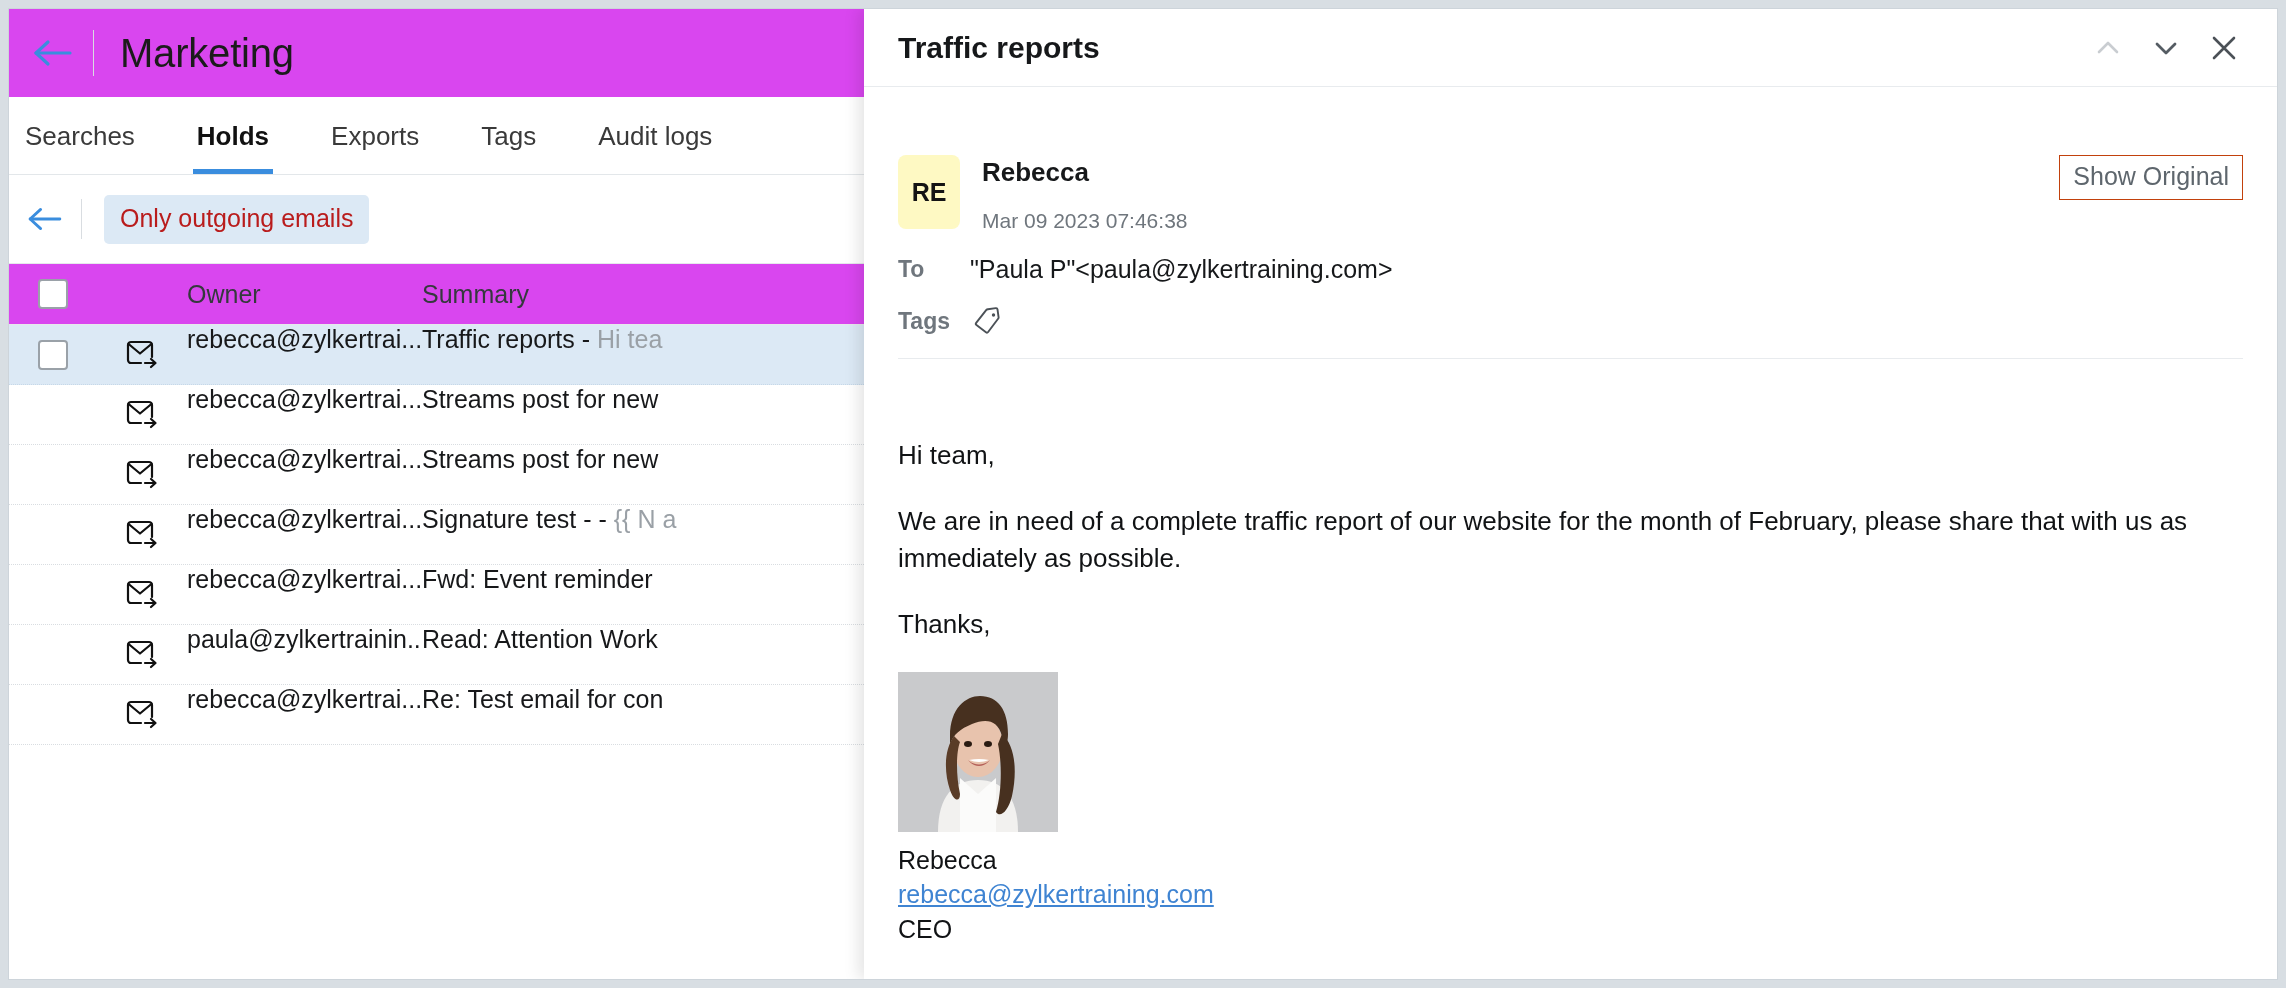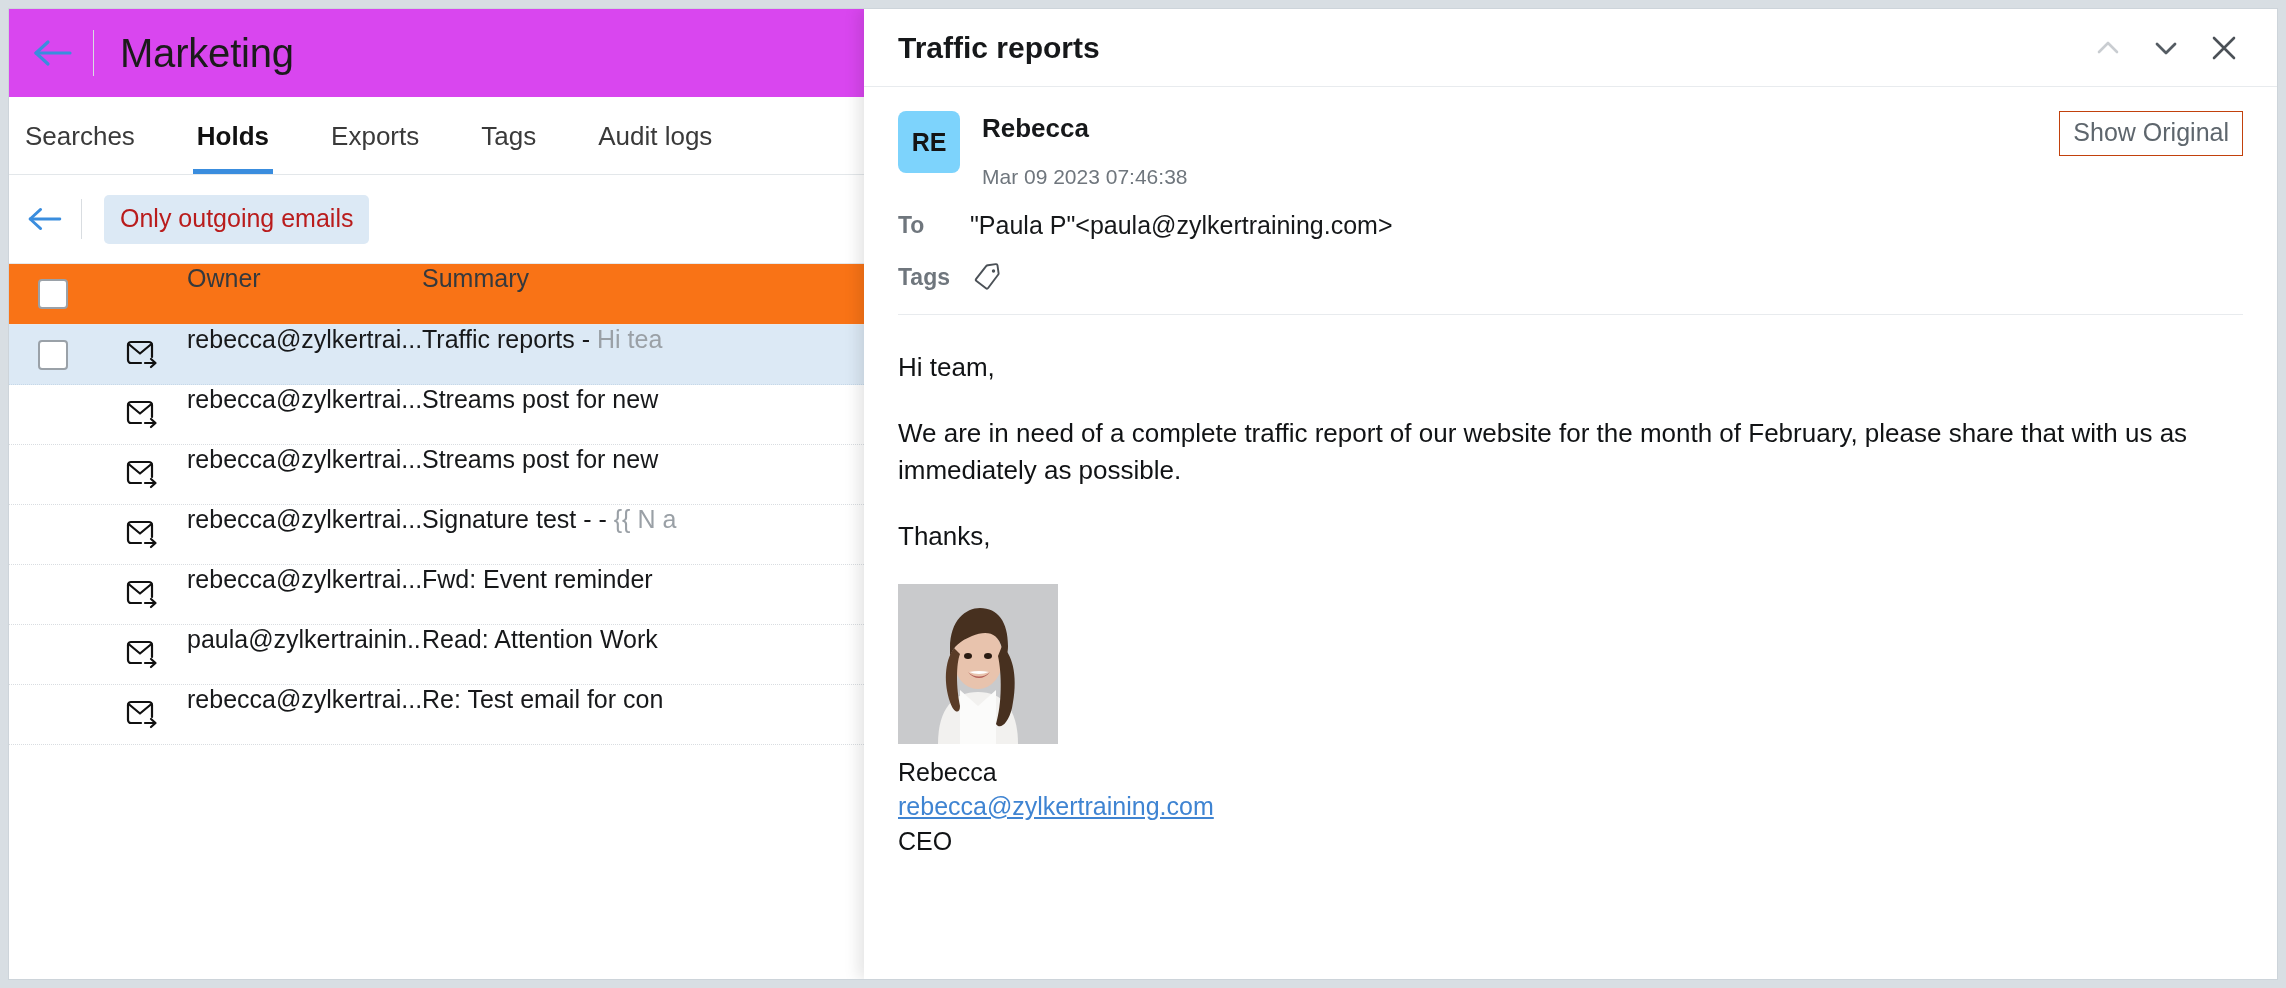--- a/index.html
+++ b/index.html
@@ -91,24 +91,25 @@
     color: #b91c1c;
     font-size: 25px;
     border-radius: 5px;
     padding: 9px 16px 11px 16px;
     cursor: pointer;
     white-space: nowrap;
   }
 
   .table-head {
     height: 62px;
-    background: #f97316;
+    background: #d946ef;
     border-top: 1px solid #e6e9ec;
     border-bottom: 1px solid #e6e9ec;
     display: flex;
+    align-items: center;
   }
   .col-check { width: 88px; display:flex; align-items:center; justify-content:center; flex:0 0 88px;}
   .col-icon  { width: 90px; display:flex; align-items:center; justify-content:center; flex:0 0 90px;}
   .col-owner { width: 235px; flex:0 0 235px; }
   .col-sum   { flex: 1 1 auto; min-width: 0; }
 
   .th {
     font-size: 25px;
     color: #35393d;
   }
@@ -145,20 +146,21 @@
   
   #right-pane {
     position: absolute;
     left: 855px; top: 0;
     right: 0; height: 100%;
     background: #ffffff;
     box-shadow: -6px 0 14px rgba(0,0,0,0.10);
     overflow: hidden;
     display: flex;
     flex-direction: column;
+    gap: 44px;
   }
   .r-header {
     height: 78px;
     flex: 0 0 78px;
     display: flex;
     align-items: center;
     padding: 0 24px 0 34px;
     border-bottom: 1px solid #e8ebee;
     background: #fff;
   }
@@ -176,23 +178,23 @@
 
   .r-meta {
     padding: 24px 34px 0 34px;
     background: #fff;
   }
   .sender-row {
     display: flex;
     align-items: flex-start;
   }
   .avatar {
-    width: 62px; height: 62px;
+    width: 62px; height: 74px;
     border-radius: 8px;
-    background: #7dd3fc;
+    background: #fef9c3;
     color: #141414;
     font-size: 25px;
     font-weight: 700;
     display: flex; align-items: center; justify-content: center;
     flex: 0 0 62px;
   }
   .sender-text { margin-left: 22px; padding-top: 2px; }
   .sender-name { font-size: 26px; color: #16181a; font-weight: 600; }
   .sender-date { font-size: 21px; color: #6f767d; margin-top: 21px; }
   .show-original {

